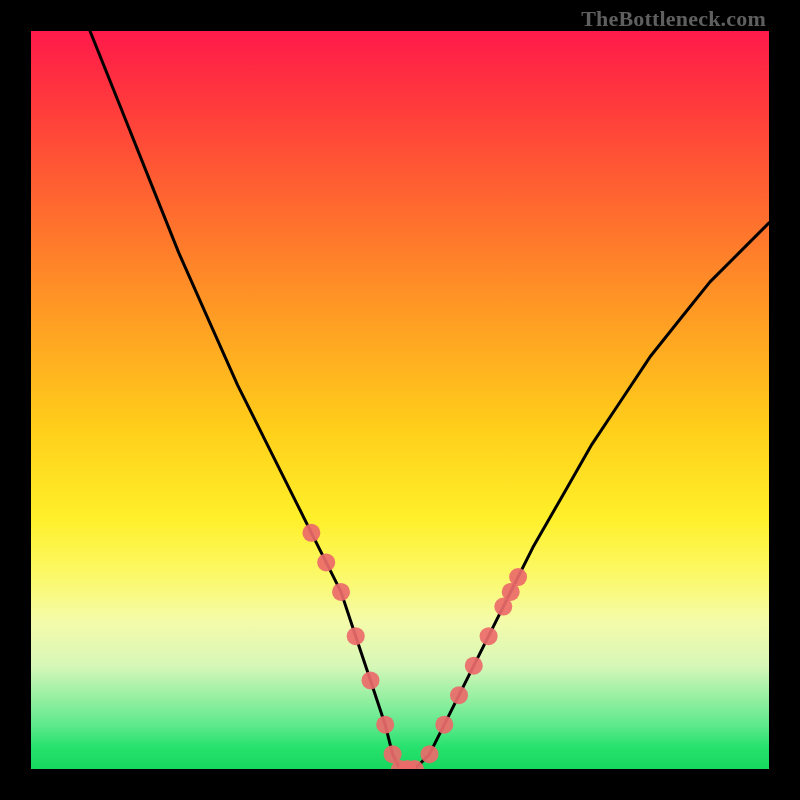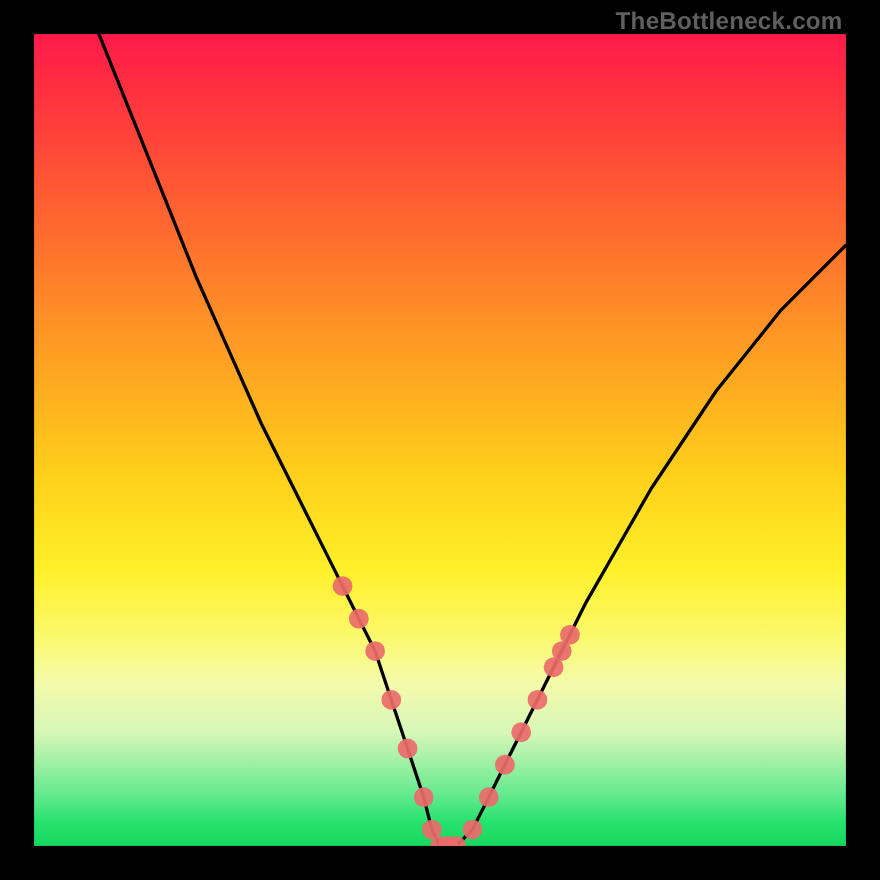--- a/index.html
+++ b/index.html
@@ -9,20 +9,21 @@
     height: 800px;
     overflow: hidden;
     background: #000;
     font-family: Arial, Helvetica, sans-serif;
   }
   .frame {
     position: relative;
     width: 800px;
     height: 800px;
     background: #000;
+    font-family: Liberation Serif, serif;
   }
   .plot {
     position: absolute;
     left: 31px;
     top: 31px;
     width: 738px;
     height: 738px;
     background: linear-gradient(to bottom,
       #ff1a4a 0%,
       #ff3a3c 10%,

